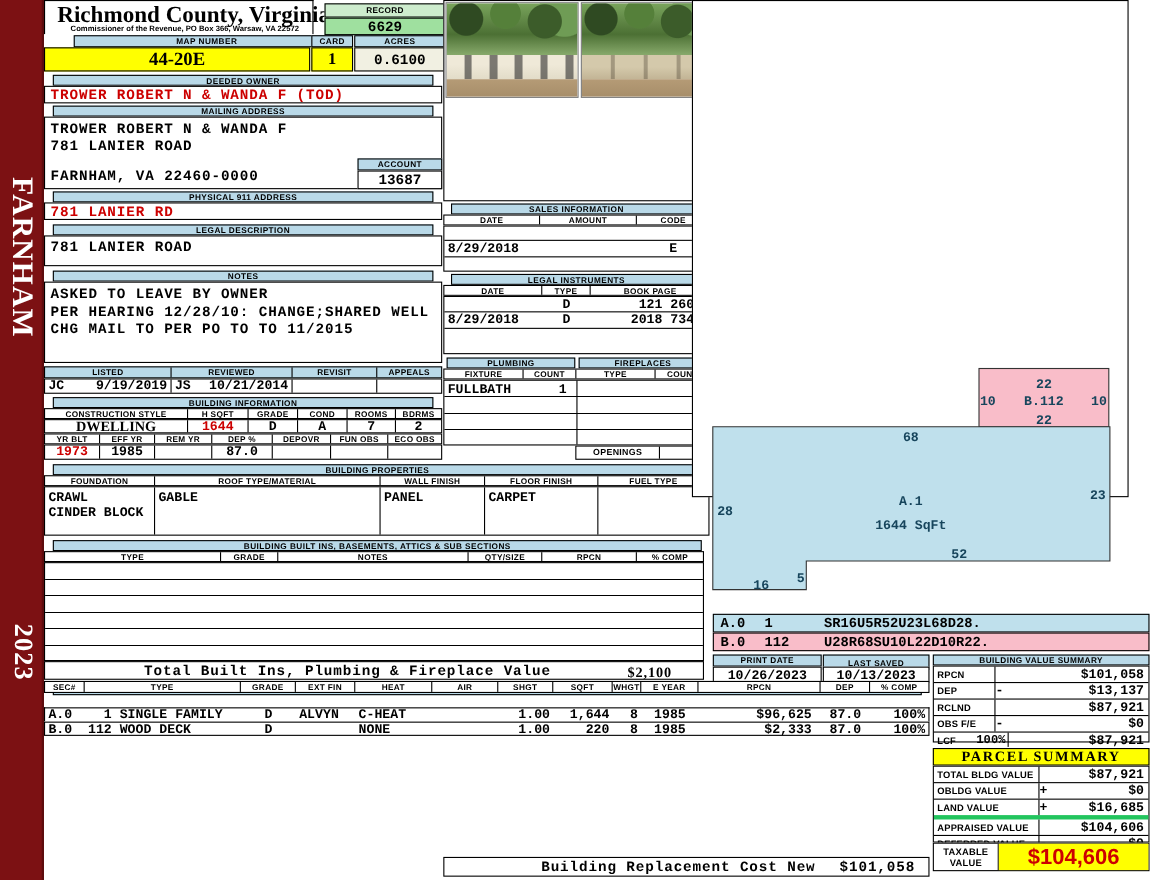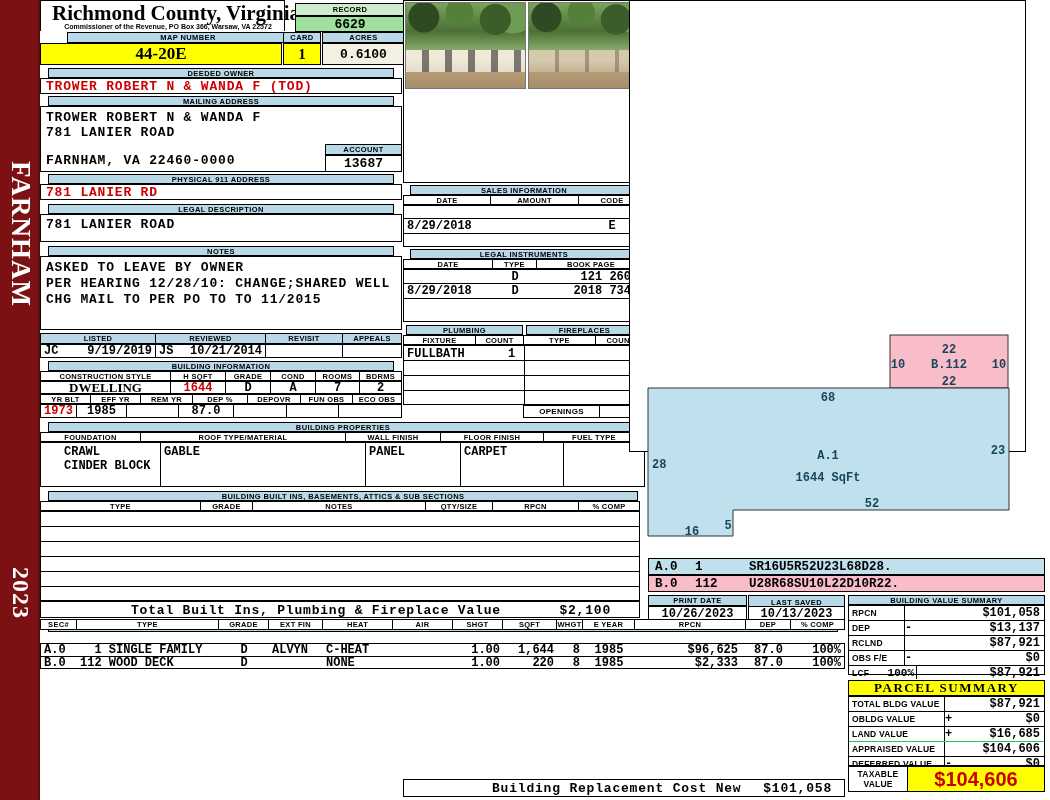--- a/index.html
+++ b/index.html
@@ -141,39 +141,39 @@
   <div class="bx hrow" style="left:40px;top:394px;width:362px;height:10px;">
     <span class="hc" style="width:50px;">YR BLT</span>
     <span class="hc" style="width:50px;">EFF YR</span>
     <span class="hc" style="width:52px;">REM YR</span>
     <span class="hc" style="width:55px;">DEP %</span>
     <span class="hc" style="width:53px;">DEPOVR</span>
     <span class="hc" style="width:52px;">FUN OBS</span>
     <span class="hc" style="flex:1;">ECO OBS</span>
   </div>
   <div class="bx vrow" style="left:40px;top:404px;width:362px;height:14px;">
-    <span class="vc c red" style="width:36px;text-align:center;">1973</span>
+    <span class="vc c red" style="width:50px;text-align:center;">1973</span>
     <span class="vc c" style="width:50px;">1985</span>
     <span class="vc c" style="width:52px;"></span>
     <span class="vc c" style="width:55px;">87.0</span>
     <span class="vc c" style="width:53px;"></span>
     <span class="vc c" style="width:52px;"></span>
     <span class="vc c" style="flex:1;"></span>
   </div>
 
   <div class="bar" style="left:48px;top:422px;width:590px;height:10px;">BUILDING PROPERTIES</div>
   <div class="bx hrow" style="left:40px;top:432px;width:605px;height:10px;">
     <span class="hc" style="width:100px;">FOUNDATION</span>
     <span class="hc" style="width:205px;">ROOF TYPE/MATERIAL</span>
     <span class="hc" style="width:95px;">WALL FINISH</span>
     <span class="hc" style="width:103px;">FLOOR FINISH</span>
     <span class="hc" style="flex:1;">FUEL TYPE</span>
   </div>
   <div class="bx vrow" style="left:40px;top:442px;width:605px;height:45px;">
-    <span class="vc" style="width:100px;align-items:flex-start;flex-direction:column;justify-content:flex-start;padding-top:2px;margin-left:20px;">
+    <span class="vc" style="width:100px;align-items:flex-start;flex-direction:column;justify-content:flex-start;padding-top:2px;">
       <span>CRAWL</span>
       <span>CINDER BLOCK</span>
     </span>
     <span class="vc" style="width:205px;align-items:flex-start;padding-top:2px;">GABLE</span>
     <span class="vc" style="width:95px;align-items:flex-start;padding-top:2px;">PANEL</span>
     <span class="vc" style="width:103px;align-items:flex-start;padding-top:2px;">CARPET</span>
     <span class="vc" style="flex:1;"></span>
   </div>
 
   <div class="bar" style="left:48px;top:491px;width:590px;height:10px;">BUILDING BUILT INS, BASEMENTS, ATTICS &amp; SUB SECTIONS</div>
@@ -181,21 +181,21 @@
     <span class="hc" style="width:160px;">TYPE</span>
     <span class="hc" style="width:52px;">GRADE</span>
     <span class="hc" style="width:173px;">NOTES</span>
     <span class="hc" style="width:67px;">QTY/SIZE</span>
     <span class="hc" style="width:86px;">RPCN</span>
     <span class="hc" style="flex:1;">% COMP</span>
   </div>
   <div class="bx lines" style="left:40px;top:511px;width:600px;height:90px;"></div>
   <div class="bx" style="left:40px;top:601px;width:600px;height:17px;">
     <span class="bigm" style="position:absolute;left:90px;top:1px;">Total Built Ins, Plumbing &amp; Fireplace Value</span>
-    <span class="bigm" style="position:absolute;right:28px;top:1px;">$2,100</span>
+    <span class="bigm" style="position:absolute;right:28px;top:1px;font-family:Liberation Serif, serif;">$2,100</span>
   </div>
 
   <div class="bx" style="left:403px;top:0;width:243px;height:183px;">
     <div class="photo" style="left:1px;top:1px;width:121px;height:87px;">
       <div class="foliage"></div>
       <div class="house1"></div>
       <div class="ground"></div>
     </div>
     <div class="photo" style="left:124px;top:1px;width:118px;height:87px;">
       <div class="foliage"></div>
@@ -382,21 +382,21 @@
     <div class="vrow" style="height:14px;border-bottom:1px solid #000;">
       <span class="vc sum-label" style="width:96px;">TOTAL BLDG VALUE</span>
       <span class="vc nb" style="width:12px;padding:0;"></span>
       <span class="vc nb r" style="flex:1;padding-right:4px;">$87,921</span>
     </div>
     <div class="vrow" style="height:14px;border-bottom:1px solid #000;">
       <span class="vc sum-label" style="width:96px;">OBLDG VALUE</span>
       <span class="vc nb" style="width:12px;padding:0;">+</span>
       <span class="vc nb r" style="flex:1;padding-right:4px;">$0</span>
     </div>
-    <div class="vrow" style="height:14px;border-bottom:1px solid #22c55e;">
+    <div class="vrow" style="height:14px;border-bottom:4px solid #22c55e;">
       <span class="vc sum-label" style="width:96px;">LAND VALUE</span>
       <span class="vc nb" style="width:12px;padding:0;">+</span>
       <span class="vc nb r" style="flex:1;padding-right:4px;">$16,685</span>
     </div>
     <div class="vrow" style="height:14px;border-bottom:1px solid #000;">
       <span class="vc sum-label" style="width:96px;">APPRAISED VALUE</span>
       <span class="vc nb" style="width:12px;padding:0;"></span>
       <span class="vc nb r" style="flex:1;padding-right:4px;">$104,606</span>
     </div>
     <div class="vrow" style="height:13px;text-align:right;">

